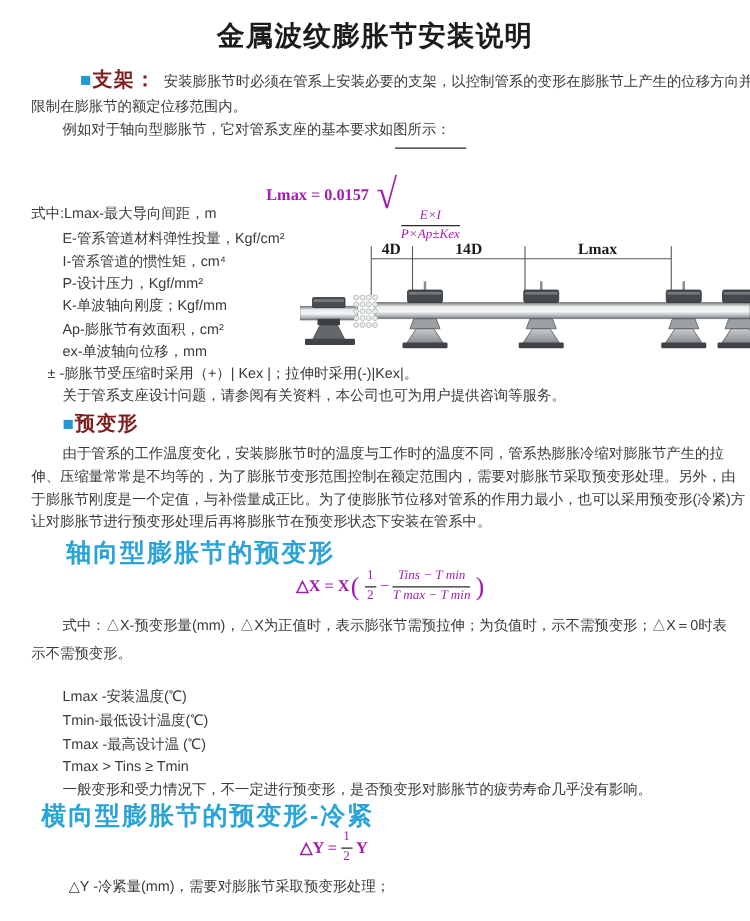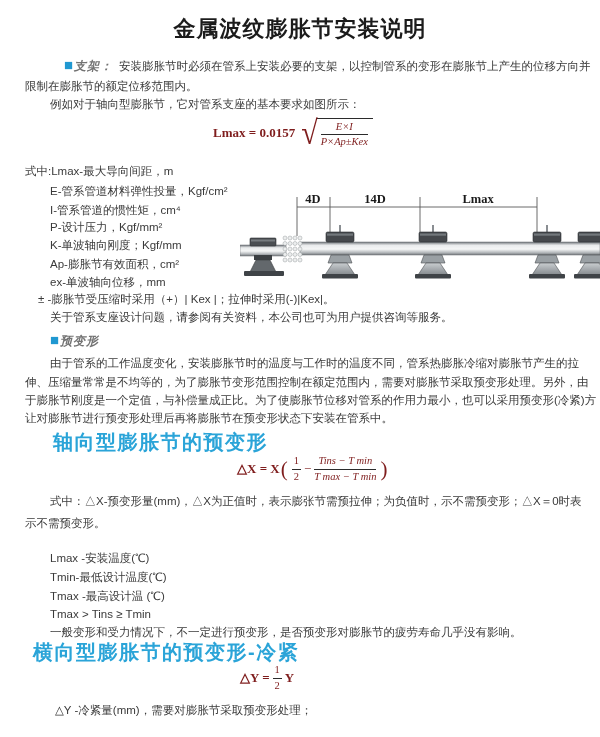--- a/index.html
+++ b/index.html
@@ -2,39 +2,39 @@
 <html><head>
 <meta charset="utf-8">
 <style>
   html,body{margin:0;padding:0;background:#ffffff;}
   .page{position:relative;width:600px;height:726px;background:#fff;overflow:hidden;
         font-family:"Liberation Sans",sans-serif;color:#3a3a3a;}
   .title{position:absolute;left:0;top:14px;width:100%;text-align:center;margin:0;
          font-size:22px;font-weight:bold;color:#1b1b1b;letter-spacing:1px;}
   .line{position:absolute;font-size:11.5px;line-height:1.3;white-space:nowrap;color:#3a3a3a;}
   .sec-marker{color:#2098d1;font-size:15px;margin-right:1px;}
-  .sec-label{color:#737373;font-size:12px;font-weight:bold;letter-spacing:1px;margin-right:6px;font-style:italic;}
+  .sec-label{color:#7f1d1d;font-size:16px;font-weight:bold;letter-spacing:1px;margin-right:6px;}
   .subhead{position:absolute;font-size:20px;font-weight:bold;color:#2aa4d8;
            letter-spacing:1.5px;white-space:nowrap;}
   .formula{position:absolute;display:flex;align-items:center;
-           font-family:"Liberation Serif",serif;color:#7f1d1d;}
+           font-family:"Liberation Serif",serif;color:#a21caf;}
   .f-bold{font-weight:bold;font-size:13px;}
   .f-norm{font-size:13px;}
   .paren{font-size:21px;font-weight:400;line-height:1;margin:0 1px;}
   .frac{display:inline-flex;flex-direction:column;align-items:center;
         font-size:10.5px;line-height:1.2;margin:0 3px;}
   .frac .fnum{align-self:stretch;text-align:center;border-bottom:1px solid #2b2b2b;padding:0 2px 1px;}
   .frac .fden{padding-top:1px;}
   .frac.it{font-style:italic;}
   .sqrt{display:inline-flex;align-items:center;margin-left:6px;}
   .rad{font-size:30px;font-weight:400;line-height:1;margin-right:-2px;transform:scaleY(1.12);}
   .sqrt-body{display:inline-flex;flex-direction:column;align-items:center;
              border-top:1.5px solid #2b2b2b;font-size:10.5px;font-style:italic;
              line-height:1.25;padding:1px 5px 0;}
-  .sqrt-body .fnum{align-self:stretch;text-align:center;border-bottom:1px solid #2b2b2b;padding:0 2px 1px;}
+  .sqrt-body .fnum{align-self:stretch;text-align:center;border-bottom:1px solid #2b2b2b;padding:0 2px 1px;margin-top:46px;}
   .diagram{position:absolute;left:240px;top:188px;}
   .dimlabel{font-family:"Liberation Serif",serif;font-weight:bold;font-size:12.5px;fill:#1a1a1a;}
 </style>
 </head>
 <body>
 
 <div class="page">
 
   <h1 class="title">金属波纹膨胀节安装说明</h1>
 

